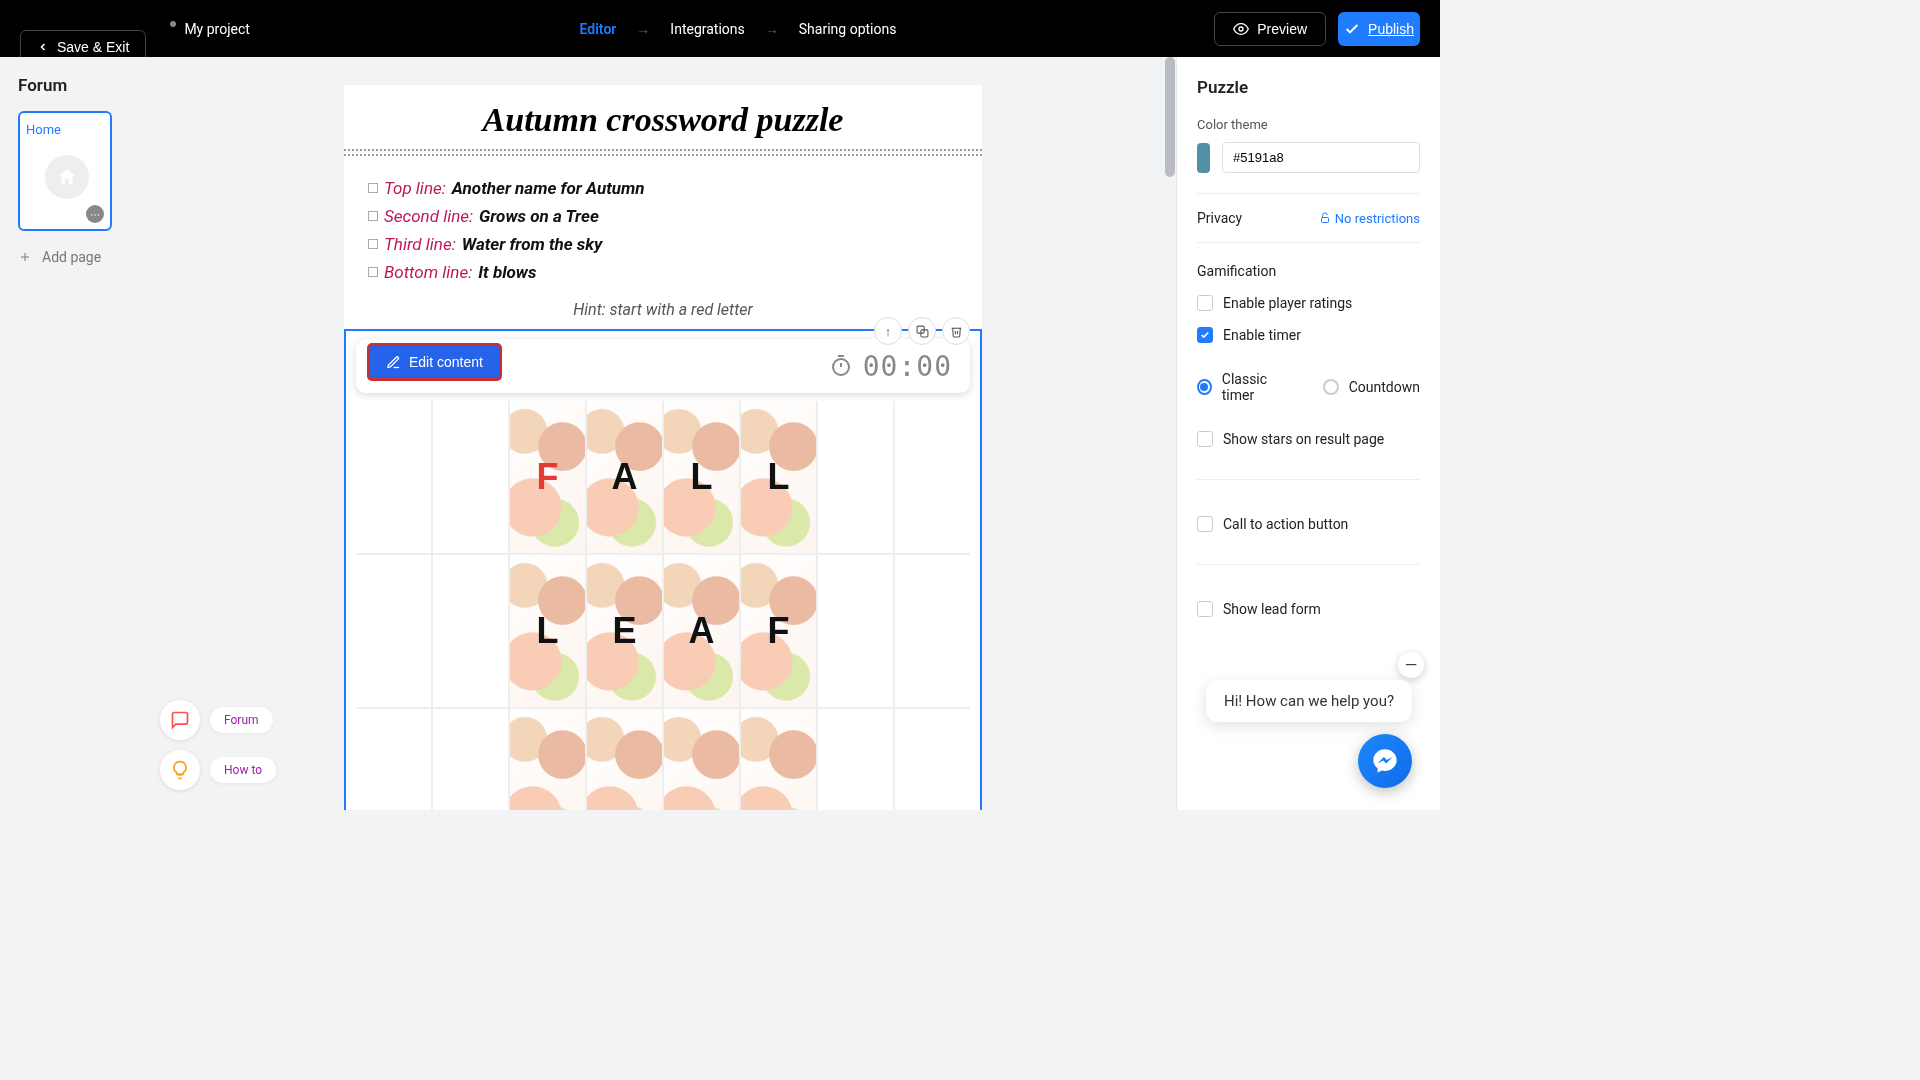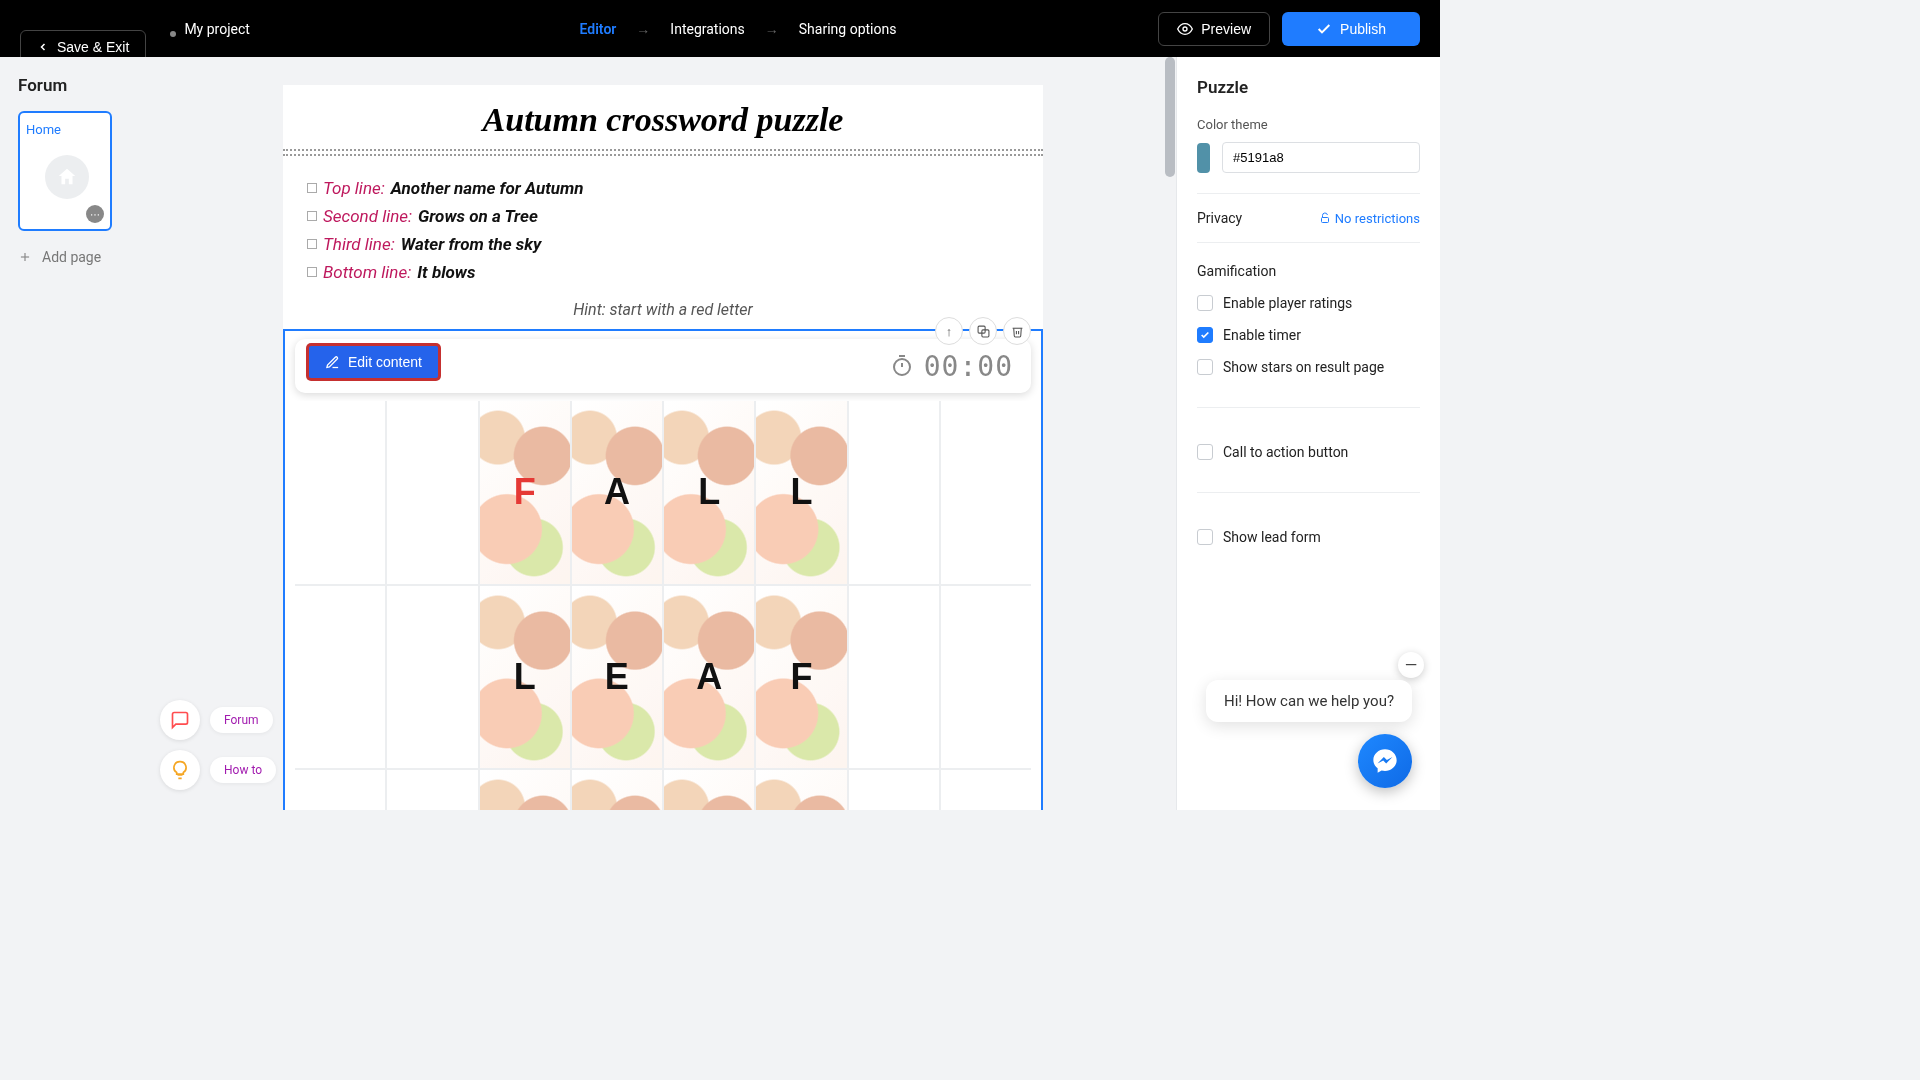--- a/index.html
+++ b/index.html
@@ -27,21 +27,21 @@
     color: #fff;
     padding: 8px 16px;
     display: flex;
     align-items: center;
     gap: 8px;
     cursor: pointer;
     font-size: 14px;
     margin-top: 36px;
   }
   .project-name-wrap {
-    display: flex; align-items: flex-end; gap: 8px; margin-left: 24px;
+    display: flex; align-items: flex-start; gap: 8px; margin-left: 24px;
     color: #fff; font-size: 14px;
   }
   .project-dot { width:6px;height:6px;border-radius:50%;background:#888; }
   .nav-steps {
     position: absolute;
     left: 50%; transform: translateX(-50%);
     display: flex; align-items: center; gap: 20px;
     font-size: 14px;
     padding-left: 36px;
   }
@@ -49,22 +49,22 @@
   .nav-step.active { color:#1f7cff; font-weight:600; }
   .nav-arrow { color:#666; }
   .top-right { margin-left:auto; display:flex; gap:12px; }
   .btn-preview {
     background:#000; border:1px solid #444; color:#fff;
     border-radius:6px; padding:8px 18px; cursor:pointer;
     display:flex;align-items:center;gap:8px;font-size:14px;
   }
   .btn-publish {
     background:#1f7cff; border:none; color:#fff;
-    border-radius:6px; padding:8px 34px; cursor:pointer;
-    display:flex;align-items:center;gap:8px;font-size:14px;font-weight:500;
+    border-radius:6px; padding:8px 6px; cursor:pointer;
+    display:flex;align-items:center;gap:8px;font-size:14px;font-weight:500;text-decoration:underline;
   }
   
   .left-panel {
     position:absolute; top:57px; left:0; width:150px; bottom:0;
     background:#f2f3f5; padding:18px;
   }
   .left-panel h3 { font-size:17px; font-weight:600; color:#222; margin-bottom:16px; }
   .page-thumb {
     width:94px; height:120px; background:#fff; border:2px solid #1f7cff;
     border-radius:6px; position:relative; padding:6px;
@@ -127,21 +127,21 @@
   .rad.on { border-color:#1f7cff; }
   .rad.on::after { content:"";width:8px;height:8px;border-radius:50%;background:#1f7cff; }
   .radio-inline { display:flex;gap:28px;margin-bottom:12px; }
   
   .canvas {
     position:absolute; top:57px; left:150px; right:264px; bottom:0;
     overflow:auto; padding:28px 0 0 0;
     display:flex;justify-content:center;
   }
   .paper {
-    width:760px; background:#fff; position:relative;
+    width:638px; background:#fff; position:relative;
   }
   .title-script {
     font-family: "Brush Script MT", cursive;
     font-size:34px; font-style:italic; font-weight:600;
     text-align:center; padding:16px 0 10px;
   }
   .dotted-sep {
     border:none; border-top:2px dotted #999; margin:0; height:2px;
   }
   .clues { padding:14px 24px 6px; font-size:17px; font-style:italic; }
@@ -318,20 +318,30 @@
       <span>Enable player ratings</span>
     </div>
     <div class="check-row">
       <span class="chk on">
         <svg width="10" height="10" viewBox="0 0 24 24" fill="none" stroke="#fff" stroke-width="4">
             <polyline points="20 6 9 17 4 12"></polyline>
           </svg>
       </span>
       <span>Enable timer</span>
     </div>
+    <div class="radio-inline">
+      <div class="radio-row">
+        <span class="rad on"></span>
+        <span>Classic timer</span>
+      </div>
+      <div class="radio-row">
+        <span class="rad"></span>
+        <span>Countdown</span>
+      </div>
+    </div>
     <div class="check-row">
       <span class="chk"></span>
       <span>Show stars on result page</span>
     </div>
   </div>
   <div class="rp-section">
     <div class="check-row">
       <span class="chk"></span>
       <span>Call to action button</span>
     </div>

